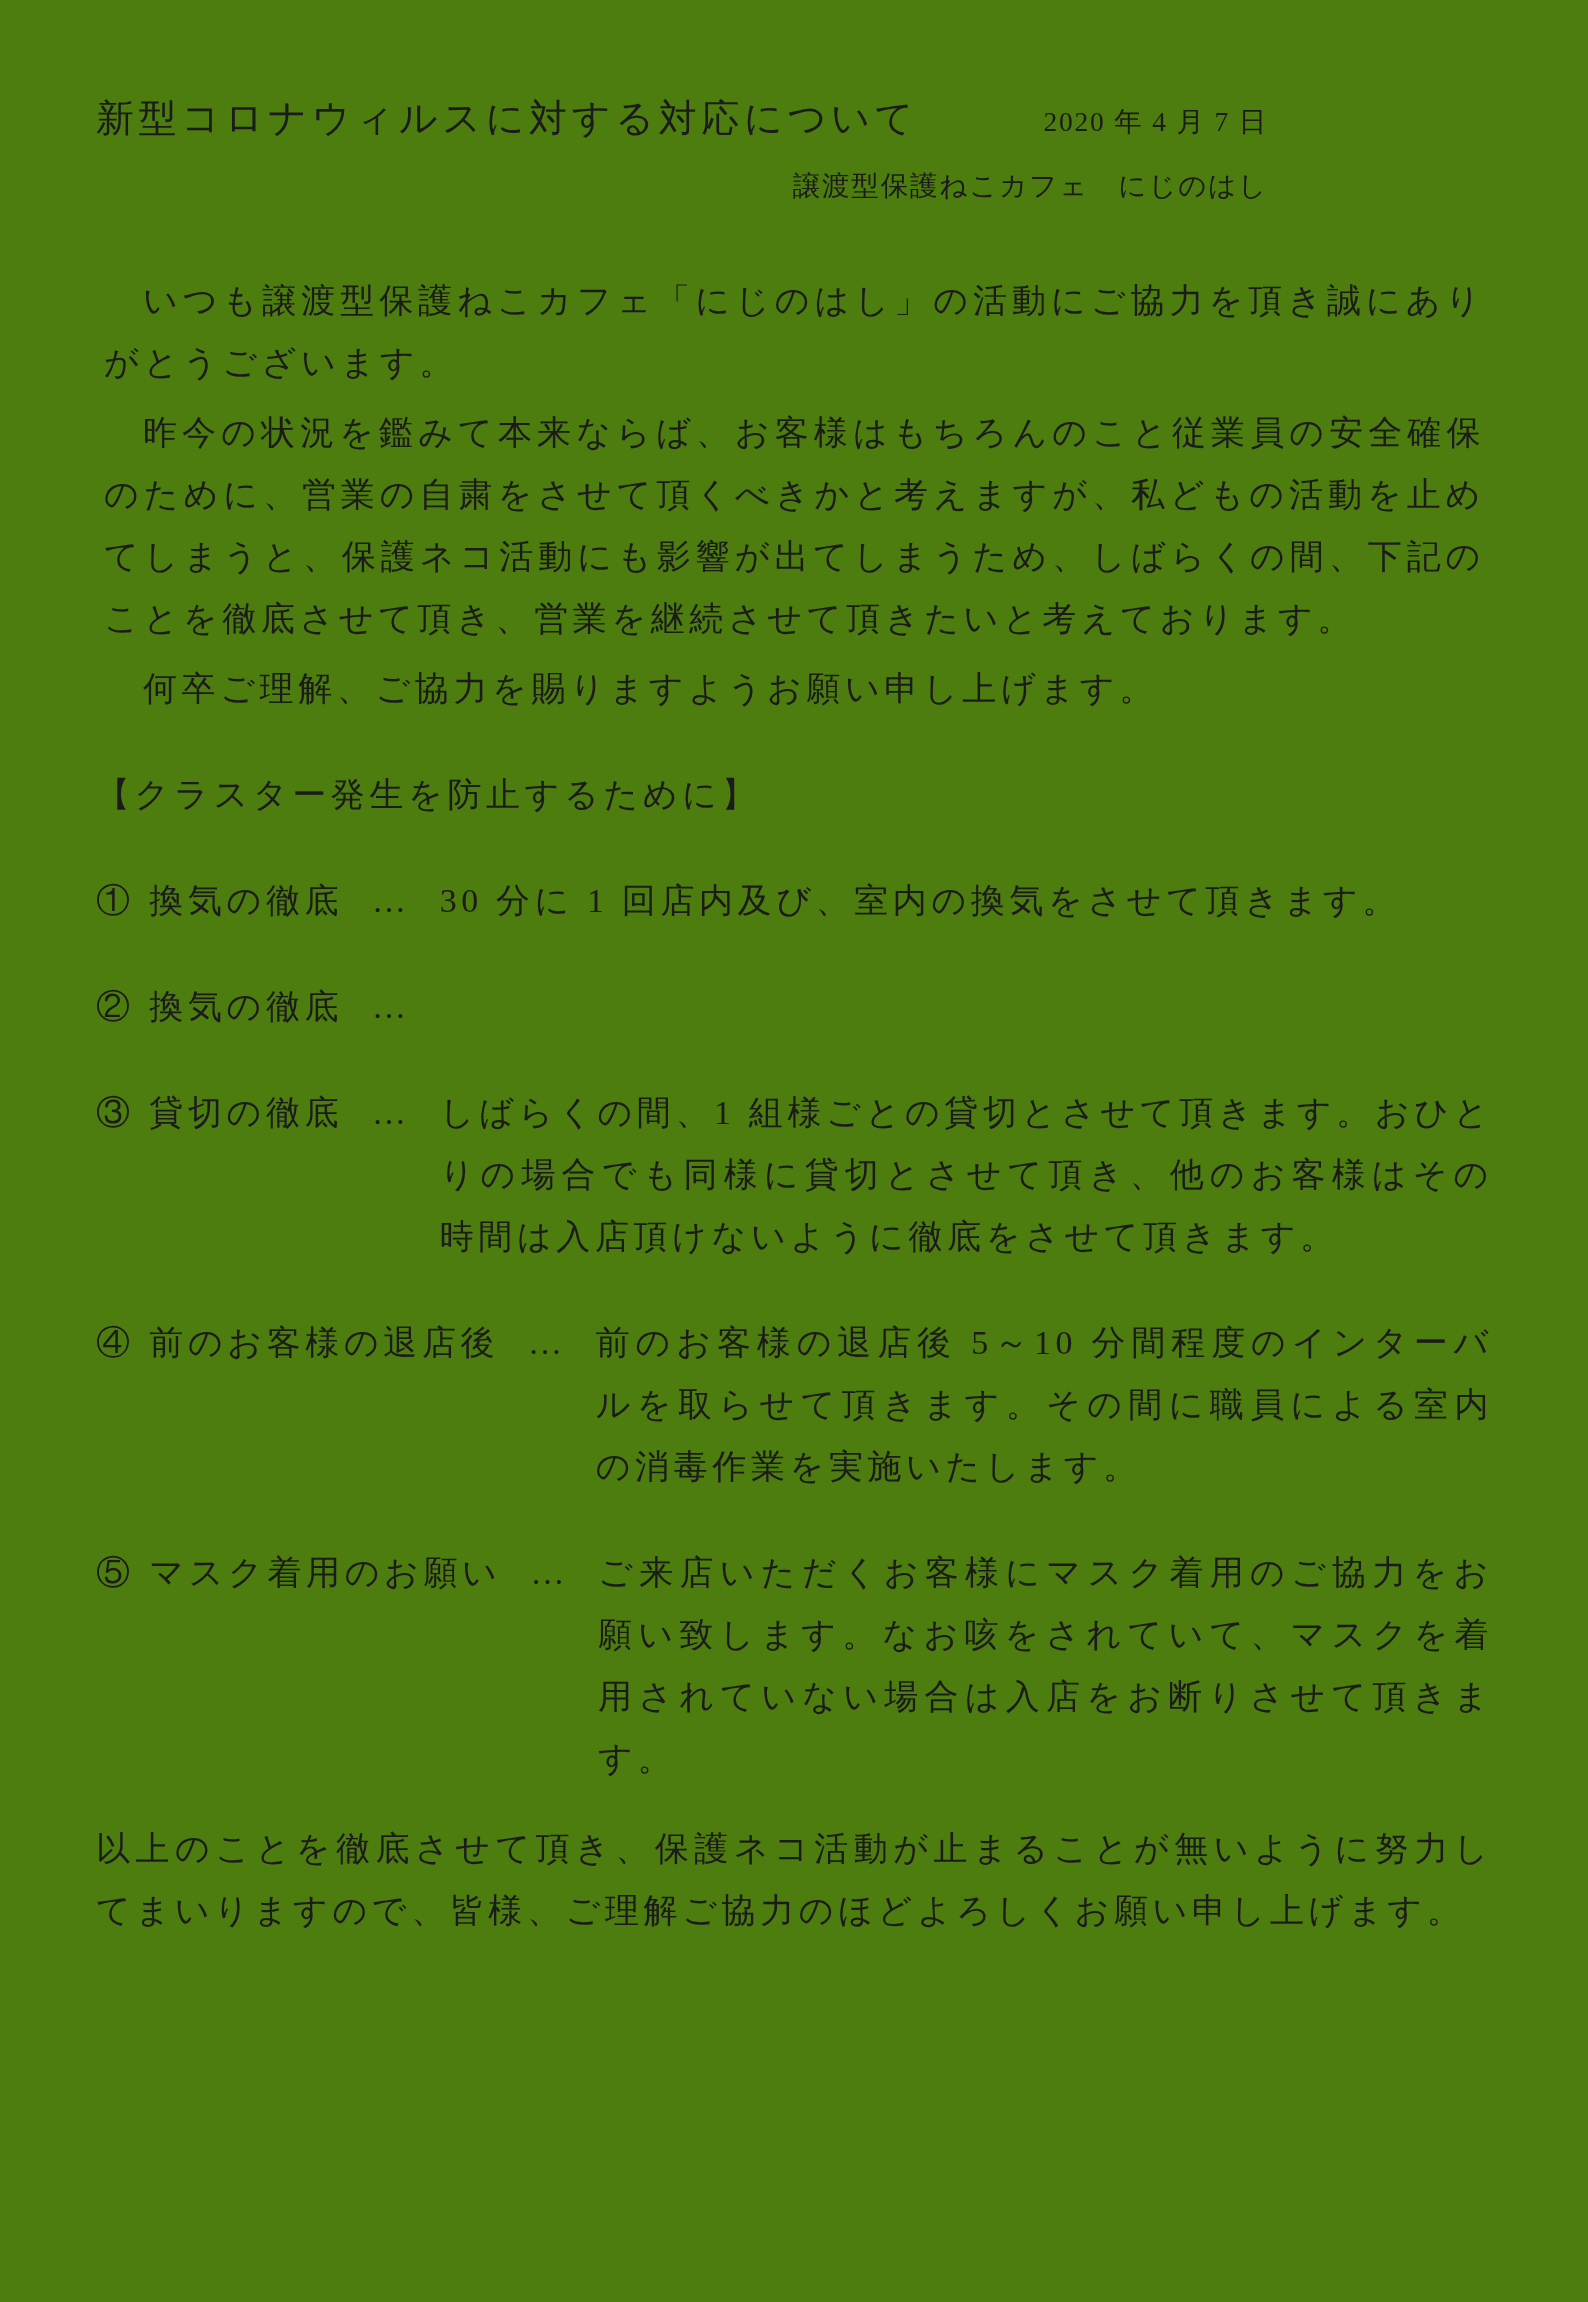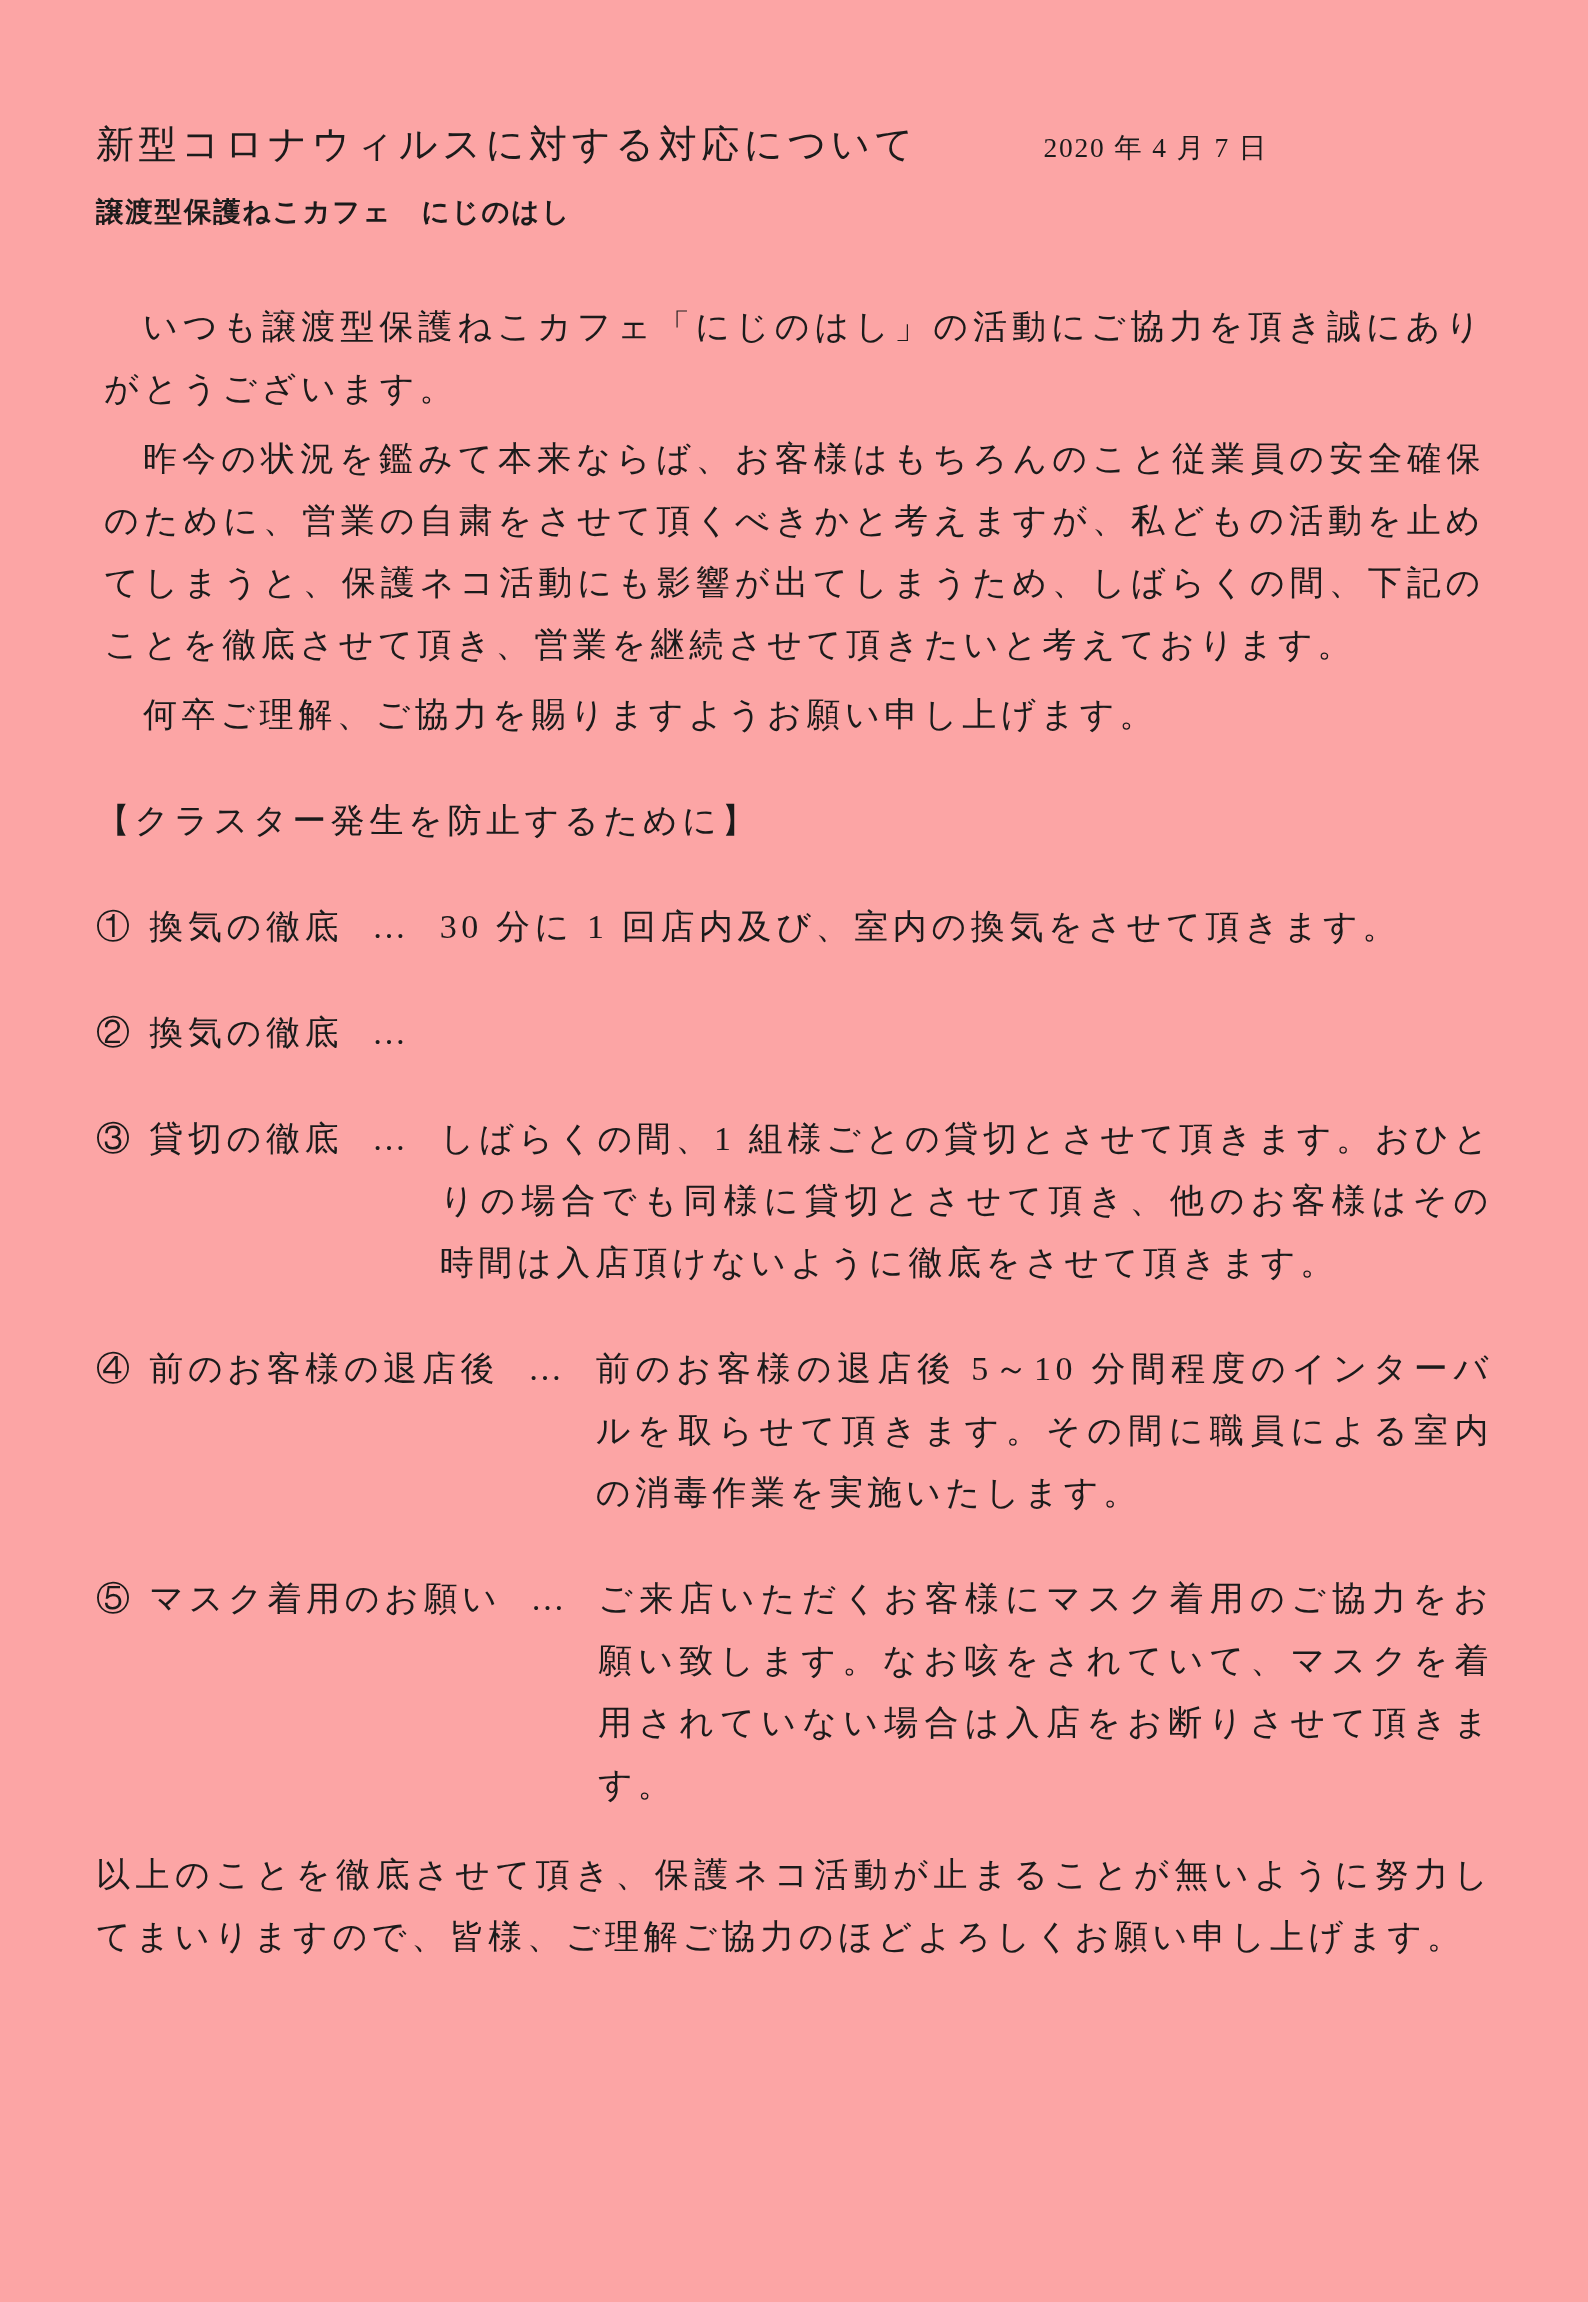--- a/index.html
+++ b/index.html
@@ -1,23 +1,23 @@
 <!DOCTYPE html>
 <html lang="ja" style="font-size:14.7px"><head>
 <meta charset="utf-8">
 <style>
   html, body { margin: 0; padding: 0; background: #ffffff; }
   .page {
     position: relative;
     width: 1589px;
     height: 2302px;
     margin: 0 auto;
-    background: #fca5a5;
+    background: #4d7c0f;
     box-sizing: border-box;
-    padding: 119px 96px 0 96px;
+    padding: 93px 96px 0 96px;
     font-family: "Liberation Serif", "DejaVu Serif", serif;
     color: #1b1b1b;
     overflow: hidden;
   }
   .title-row {
     display: flex;
     justify-content: space-between;
     align-items: baseline;
   }
   .doc-title {
@@ -27,24 +27,24 @@
     white-space: nowrap;
   }
   .doc-date {
     font-size: 27.5px;
     letter-spacing: 1.8px;
     margin-right: 225px;
     white-space: nowrap;
   }
   .author-row {
     margin-top: 24px;
+    text-align: right;
     padding-right: 225px;
     font-size: 27.5px;
     letter-spacing: 1.8px;
-    font-weight: bold;
   }
   .body-text {
     margin-top: 66px;
     font-size: 34px;
     line-height: 62px;
     letter-spacing: 4.6px;
     text-align: justify;
   }
   .body-text p { margin: 8px; }
   .indent { text-indent: 39px; }

